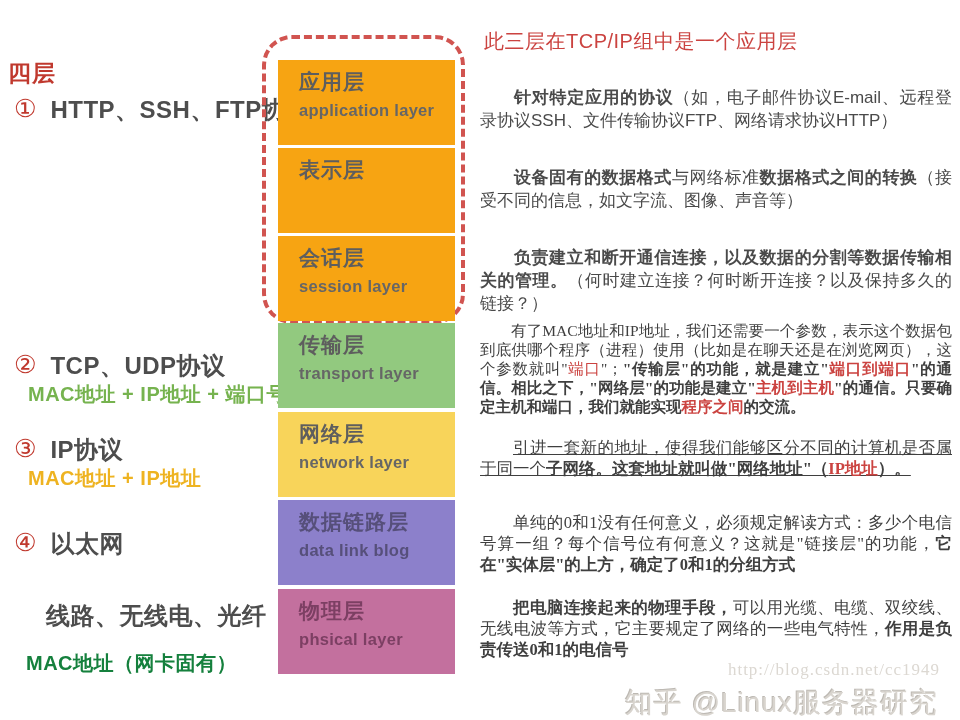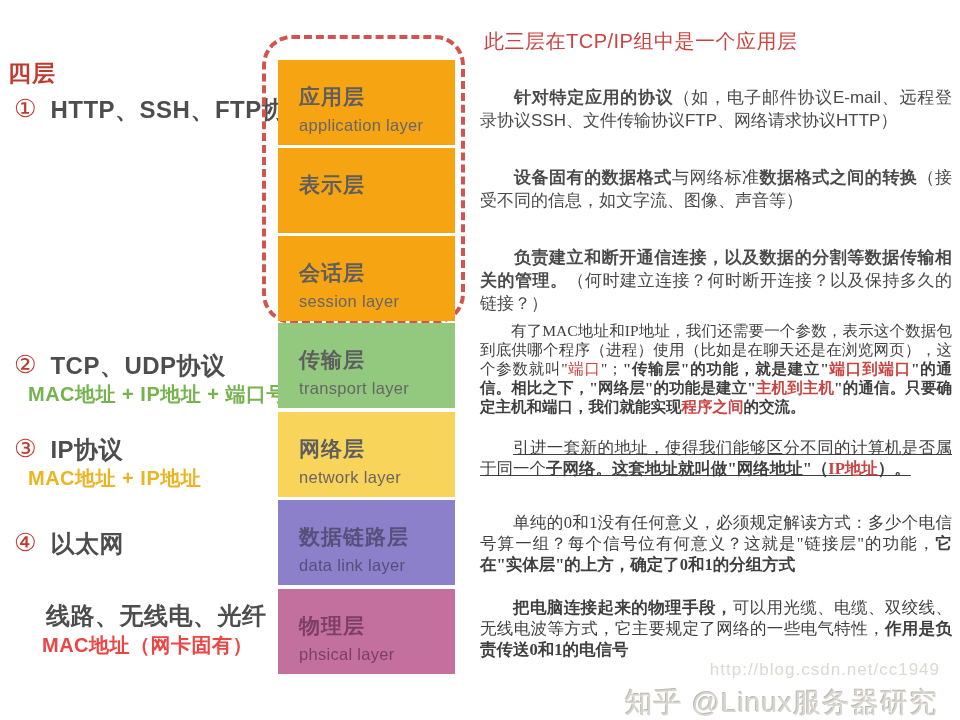--- a/index.html
+++ b/index.html
@@ -15,45 +15,45 @@
   .anno-num{ font-size:25px; line-height:1; color:#c0392e; font-weight:normal; }
   .anno-label{ font-size:24px; font-weight:bold; color:#4d4d4d; letter-spacing:0.5px; line-height:1.15; }
   .anno-sub{ position:absolute; font-size:20px; font-weight:bold; letter-spacing:0.5px; }
   
   .dashed-frame{
     position:absolute; left:262px; top:35px; width:203px; height:289px;
     border:4px dashed #d15450; border-radius:30px; background:transparent;
   }
   .layer-box{
     position:absolute; left:278px; width:177px; height:85px;
-    padding:23px 0 0 21px;
+    padding:8px 0 0 21px;
   }
   .layer-zh{ font-size:21px; font-weight:bold; color:#5e5e5e; letter-spacing:1px; }
-  .layer-en{ font-size:16.5px; font-weight:normal; color:#666666; margin-top:5px; letter-spacing:0.3px; }
+  .layer-en{ font-size:16.5px; font-weight:bold; color:#666666; margin-top:5px; letter-spacing:0.3px; }
   .lb-datalink .layer-zh, .lb-datalink .layer-en { color:#564f7a; }
   .lb-physical .layer-zh, .lb-physical .layer-en { color:#7c3f63; }
   
   .top-note{ position:absolute; left:484px; top:28px; font-size:20px; font-weight:normal; color:#cb4340; letter-spacing:0.5px; }
   .para{
     position:absolute; left:480px; width:472px; text-indent:2em;
     color:#4a4a4a; text-align:justify;
   }
   .para-sans{ font-size:17px; line-height:23px; }
   .para-serif{ font-family:"Liberation Serif","DejaVu Serif",serif; font-size:16.5px; line-height:21px; color:#3f3f3f; }
   .para-transport{ font-family:"Liberation Serif","DejaVu Serif",serif; font-size:15.5px; line-height:19px; color:#3f3f3f; }
   
   .wm1{
     position:absolute; right:22px; top:660px;
     font-size:28px; font-weight:normal; color:#d8d4ce; letter-spacing:1px;
     text-shadow:1px 1px 0 #ffffff, -1px -1px 0 #bdb9b3;
     margin-top:24px;
   }
   .wm2{
     position:absolute; right:20px; top:660px;
-    font-family:Liberation Sans, sans-serif;
+    font-family:Liberation Serif, serif;
     font-size:17px; color:#dcd8d2; letter-spacing:1px;
     text-shadow:1px 1px 0 #ffffff;
   }
 </style>
 </head>
 <body>
 
 <div class="canvas">
 
   <div class="four-title">四层</div>
@@ -76,21 +76,21 @@
   <div class="anno-sub" style="left: 28px; top: 465px; color: rgb(238, 179, 33);">MAC地址 + IP地址</div>
 
   <div class="anno-row" style="left:14px; top:530px;">
     <span class="anno-num">④</span>
     <span class="anno-label">以太网</span>
   </div>
 
   <div class="anno-row" style="left:46px; top:602px;">
     <span class="anno-label">线路、无线电、光纤</span>
   </div>
-  <div class="anno-sub" style="left: 26px; top: 632px; color: #ef4444; margin-left: 16px;">MAC地址（网卡固有）</div>
+  <div class="anno-sub" style="left: 26px; top: 650px; color: #15803d;">MAC地址（网卡固有）</div>
 
   <div class="dashed-frame"></div>
 
   <div class="layer-box" style="top: 60px; background-color: rgb(247, 164, 18);">
     <div class="layer-zh">应用层</div>
     <div class="layer-en">application layer</div>
   </div>
   <div class="layer-box" style="top: 148px; background-color: rgb(247, 164, 18);">
     <div class="layer-zh">表示层</div>
   </div>
@@ -101,21 +101,21 @@
   <div class="layer-box" style="top: 323px; background-color: rgb(146, 201, 127);">
     <div class="layer-zh">传输层</div>
     <div class="layer-en">transport layer</div>
   </div>
   <div class="layer-box" style="top: 412px; background-color: rgb(248, 212, 90);">
     <div class="layer-zh">网络层</div>
     <div class="layer-en">network layer</div>
   </div>
   <div class="layer-box lb-datalink" style="top: 500px; background-color: rgb(140, 128, 203);">
     <div class="layer-zh">数据链路层</div>
-    <div class="layer-en">data link layer</div>
+    <div class="layer-en">data link blog</div>
   </div>
   <div class="layer-box lb-physical" style="top: 589px; background-color: rgb(195, 112, 158);">
     <div class="layer-zh">物理层</div>
     <div class="layer-en">phsical layer</div>
   </div>
 
   <div class="top-note">此三层在TCP/IP组中是一个应用层</div>
 
   <div class="para para-sans" style="top:86px;"><span style="font-weight: bold;">针对特定应用的协议</span><span>（如，电子邮件协议E-mail、远程登录协议SSH、文件传输协议FTP、网络请求协议HTTP）</span></div>
   <div class="para para-sans" style="top:166px;"><span style="font-weight: bold;">设备固有的数据格式</span><span>与网络标准</span><span style="font-weight: bold;">数据格式之间的转换</span><span>（接受不同的信息，如文字流、图像、声音等）</span></div>

